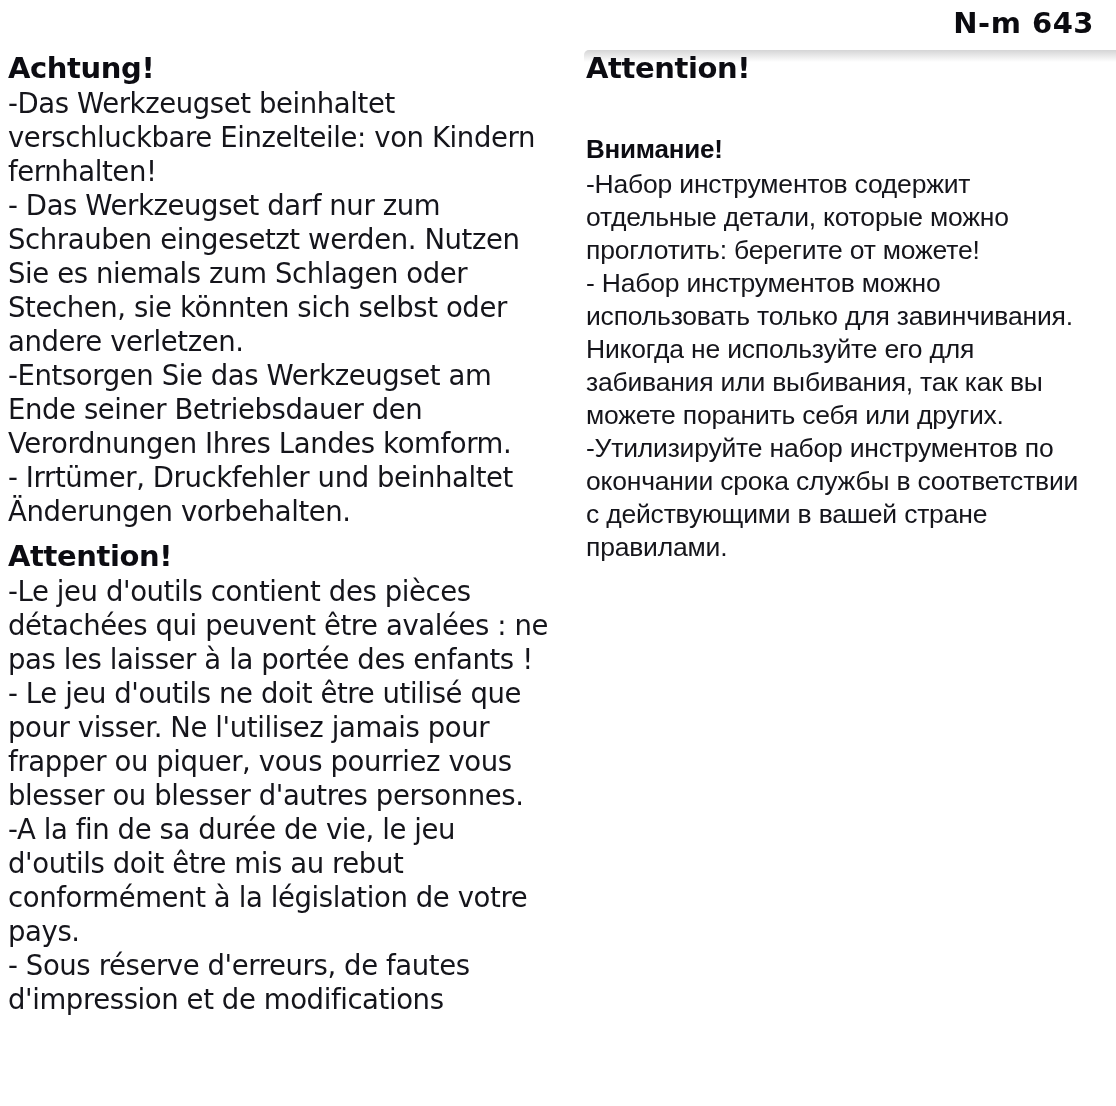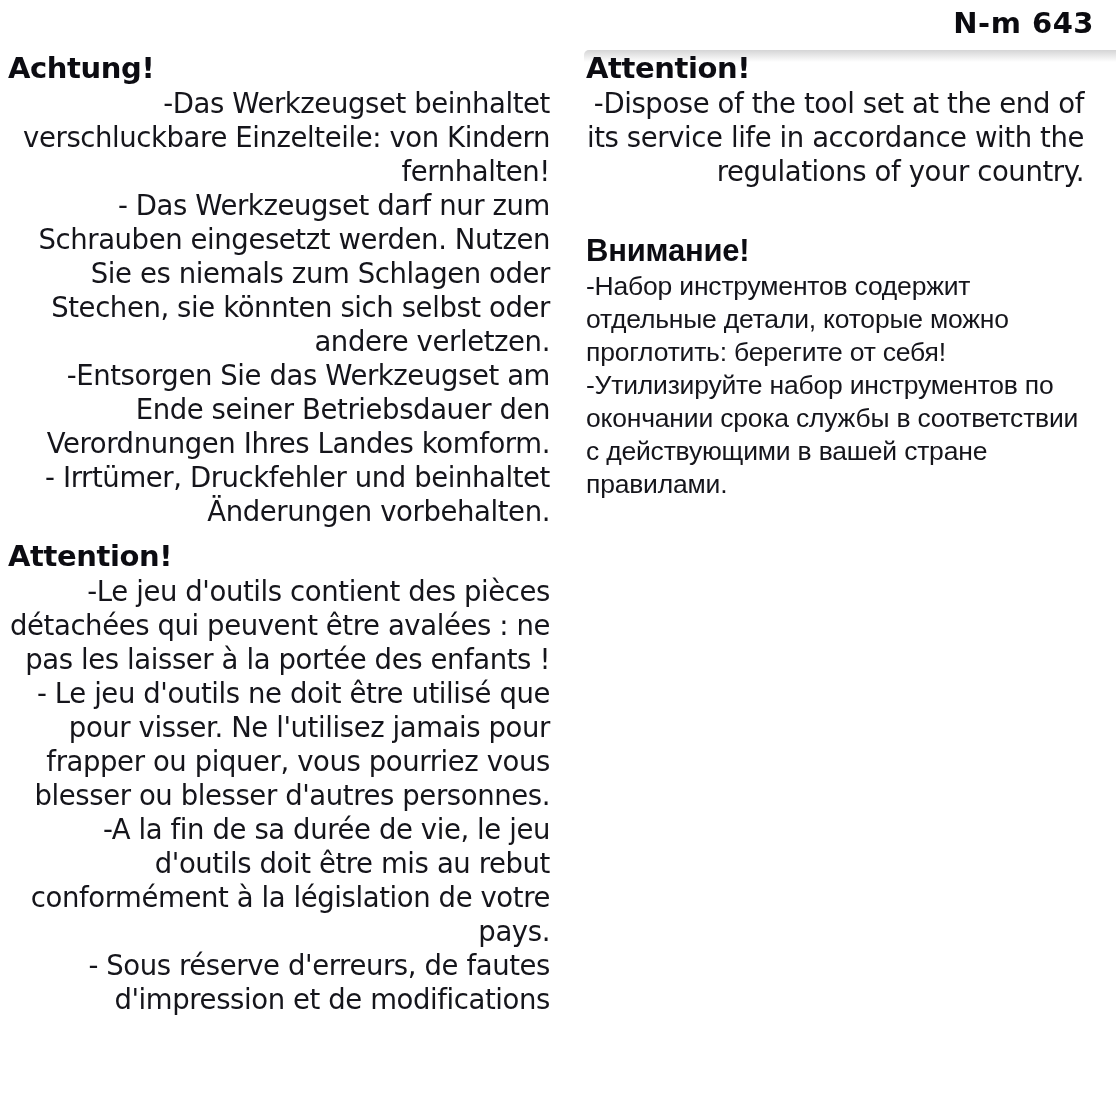--- a/index.html
+++ b/index.html
@@ -57,37 +57,36 @@
   }
   .latin h2 {
     font-size: 29px;
     line-height: 36px;
     margin: 0;
     font-weight: bold;
     color: #0c0c12;
   }
   .latin p {
     margin: 0;
-    text-align: right;
   }
   
   .spaced p { margin: 0 0 13px 0; }
   .spaced p:last-child { margin-bottom: 0; }
 
   .section-french { margin-top: 10px; }
 
   .cyrillic {
     font-family: "Liberation Sans", sans-serif;
     font-size: 26.5px;
     line-height: 33px;
     letter-spacing: -0.2px;
     margin-top: 46px;
   }
   .cyrillic h2 {
-    font-size: 31px;
+    font-size: 26px;
     line-height: 34px;
     margin: 0 0 2px 0;
     font-weight: bold;
     color: #0c0c12;
   }
   .cyrillic p { margin: 0; }
 </style>
 </head>
 <body>
 
@@ -116,25 +115,25 @@
         <p>-A la fin de sa durée de vie, le jeu d'outils doit être mis au rebut conformément à la législation de votre pays.</p>
         <p>- Sous réserve d'erreurs, de fautes d'impression et de modifications techniques.</p>
       </section>
 
     </div>
 
     <div class="col col-right">
 
       <section class="latin spaced">
         <h2>Attention!</h2>
-        <p>-Dispose of the tool set at the end of its service life in accordance with the regulations of your country.</p>
       </section>
 
       <section class="cyrillic">
         <h2>Внимание!</h2>
-        <p>-Набор инструментов содержит отдельные детали, которые можно проглотить: берегите от себя!</p>
+        <p>-Набор инструментов содержит отдельные детали, которые можно проглотить: берегите от можете!</p>
+        <p>- Набор инструментов можно использовать только для завинчивания. Никогда не используйте его для забивания или выбивания, так как вы можете поранить себя или других.</p>
         <p>-Утилизируйте набор инструментов по окончании срока службы в соответствии с действующими в вашей стране правилами.</p>
       </section>
 
     </div>
 
   </div>
 </div>
 
 </body></html>

